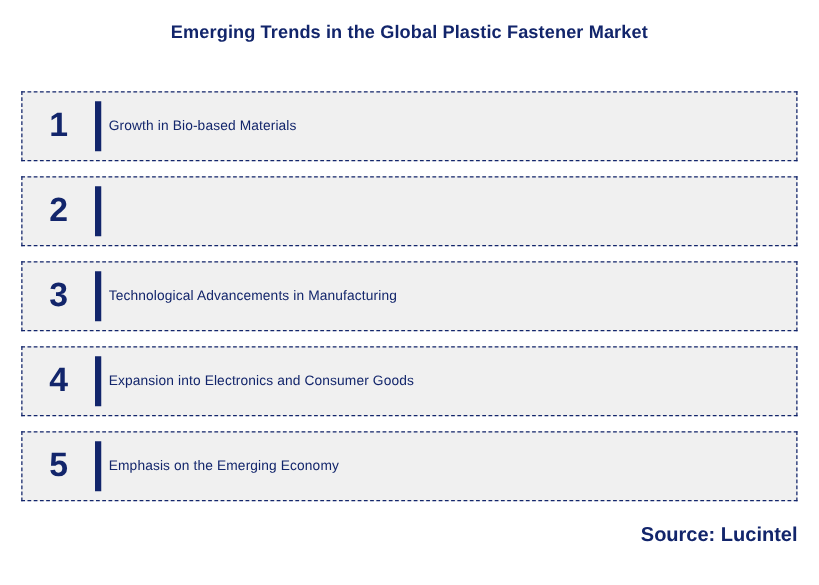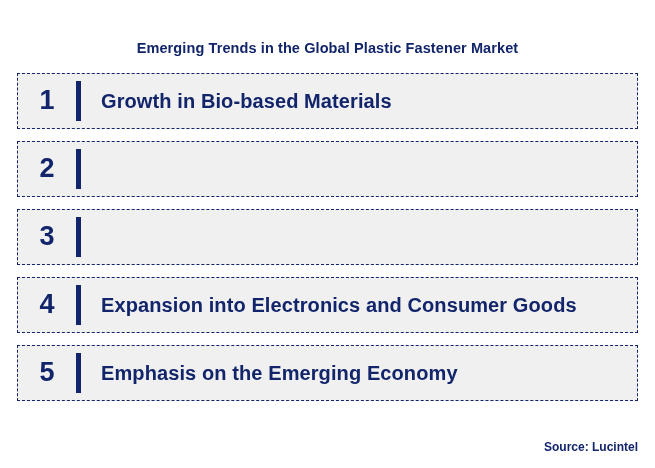--- a/index.html
+++ b/index.html
@@ -28,21 +28,20 @@
     position: absolute;
     left: 0;
     top: 18px;
     width: 655px;
     text-align: center;
     font-size: 14.5px;
     font-weight: bold;
     color: #12256b;
     letter-spacing: 0.1px;
     white-space: nowrap;
-    margin-top: 22px;
   }
 
   .trend-list {
     position: absolute;
     left: 17px;
     top: 73px;
     width: 621px;
   }
 
   .trend-row {
@@ -73,33 +72,33 @@
 
   .trend-divider {
     width: 5px;
     flex: 0 0 5px;
     height: 40px;
     background: #12256b;
   }
 
   .trend-label {
     flex: 1 1 auto;
-    padding-left: 20px;
-    font-size: 20px;
-    font-weight: bold;
+    padding-left: 6px;
+    font-size: 11px;
+    font-weight: normal;
     color: #12256b;
     letter-spacing: 0.1px;
     white-space: nowrap;
   }
 
   .source {
     position: absolute;
     right: 17px;
-    top: 440px;
-    font-size: 12px;
+    top: 420px;
+    font-size: 16px;
     font-weight: bold;
     color: #12256b;
     white-space: nowrap;
   }
 </style>
 </head>
 <body>
 
 <div class="infographic">
 
@@ -114,20 +113,21 @@
     </div>
 
     <div class="trend-row">
       <div class="trend-number">2</div>
       <div class="trend-divider"></div>
     </div>
 
     <div class="trend-row">
       <div class="trend-number">3</div>
       <div class="trend-divider"></div>
+      <div class="trend-label">Technological Advancements in Manufacturing</div>
     </div>
 
     <div class="trend-row">
       <div class="trend-number">4</div>
       <div class="trend-divider"></div>
       <div class="trend-label">Expansion into Electronics and Consumer Goods</div>
     </div>
 
     <div class="trend-row">
       <div class="trend-number">5</div>

